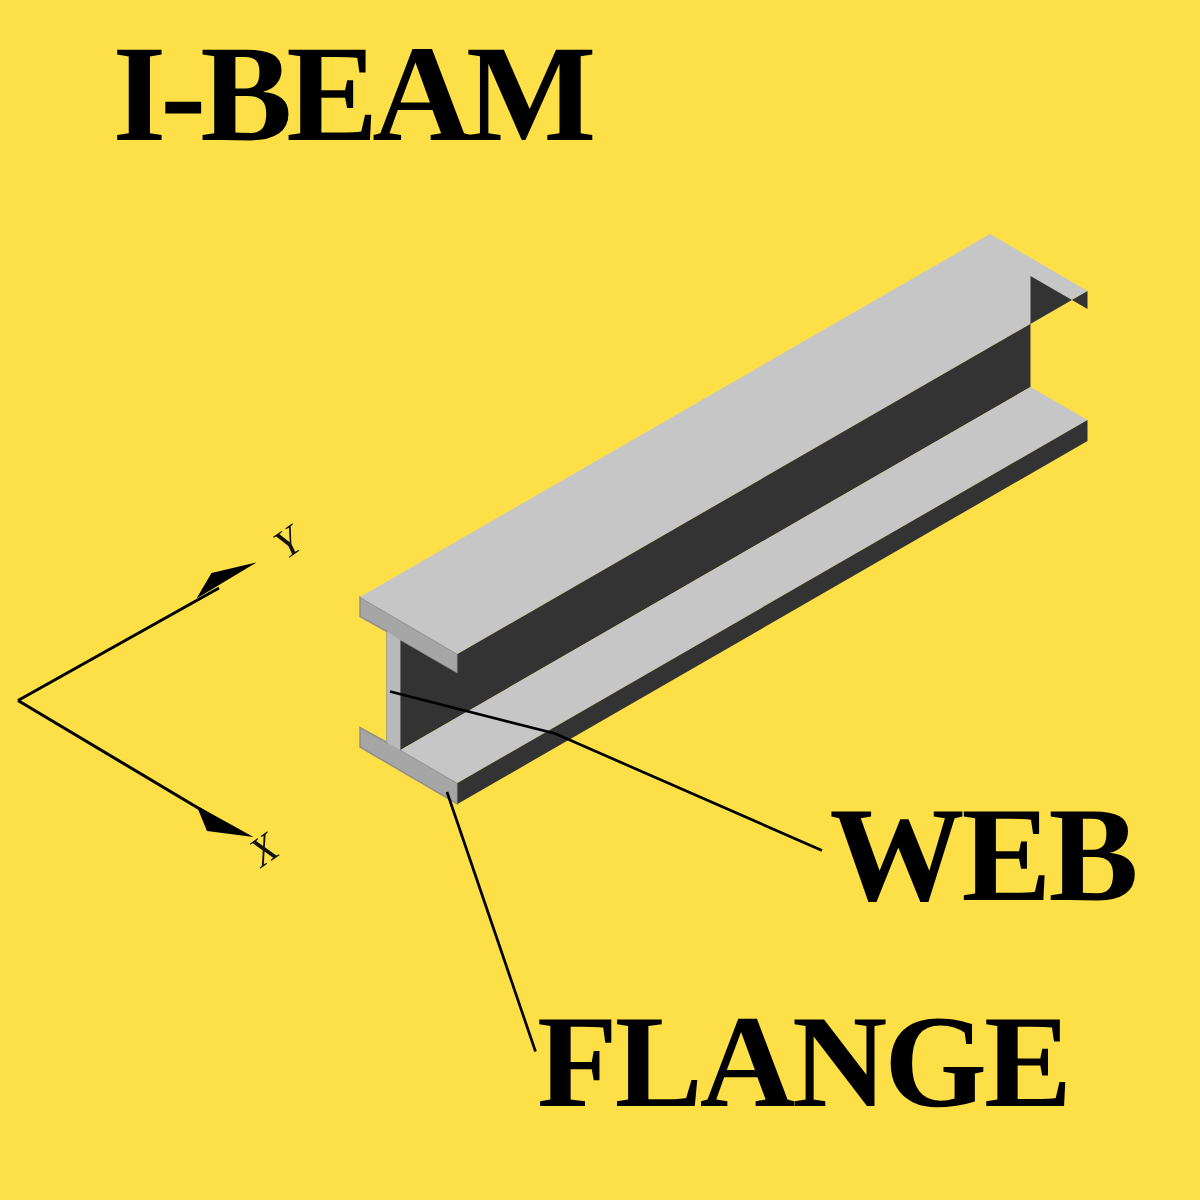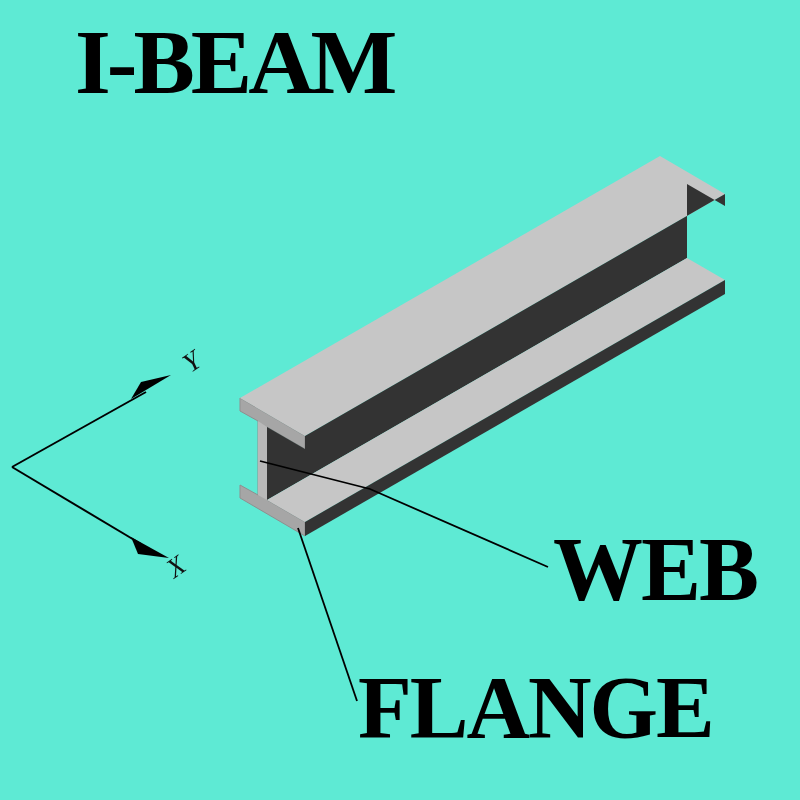--- a/index.html
+++ b/index.html
@@ -4,21 +4,21 @@
 <style>
   html, body {
     margin: 0;
     padding: 0;
     background: #ffffff;
   }
   .stage {
     position: relative;
     width: 800px;
     height: 800px;
-    background: #5eead4;
+    background: #fde047;
     overflow: hidden;
   }
   svg { display: block; }
   text {
     font-family: "Liberation Serif", "DejaVu Serif", serif;
   }
   .big-label {
     font-weight: 700;
     fill: #000000;
   }

